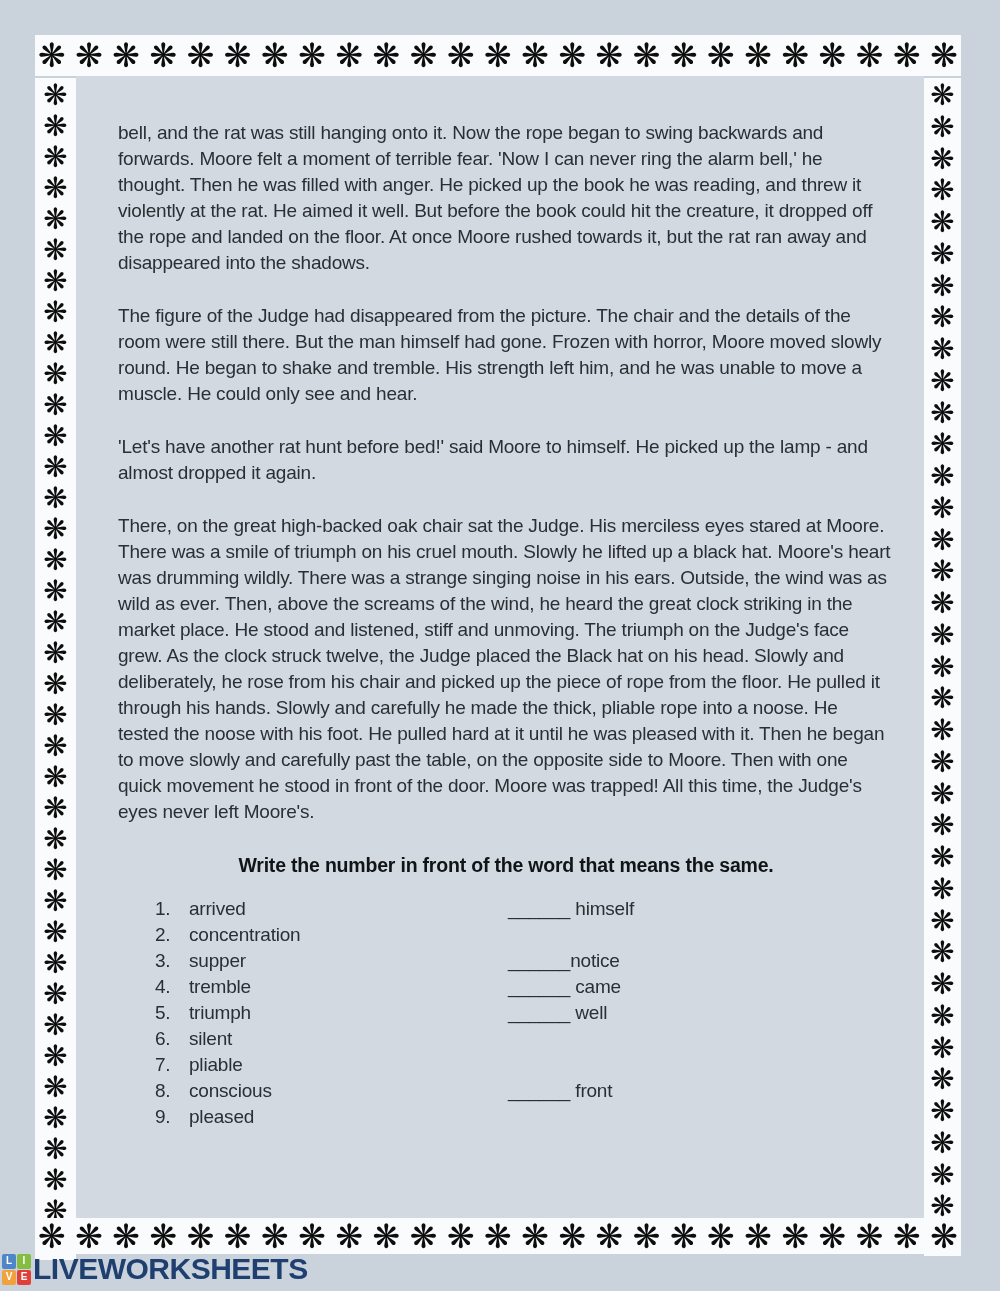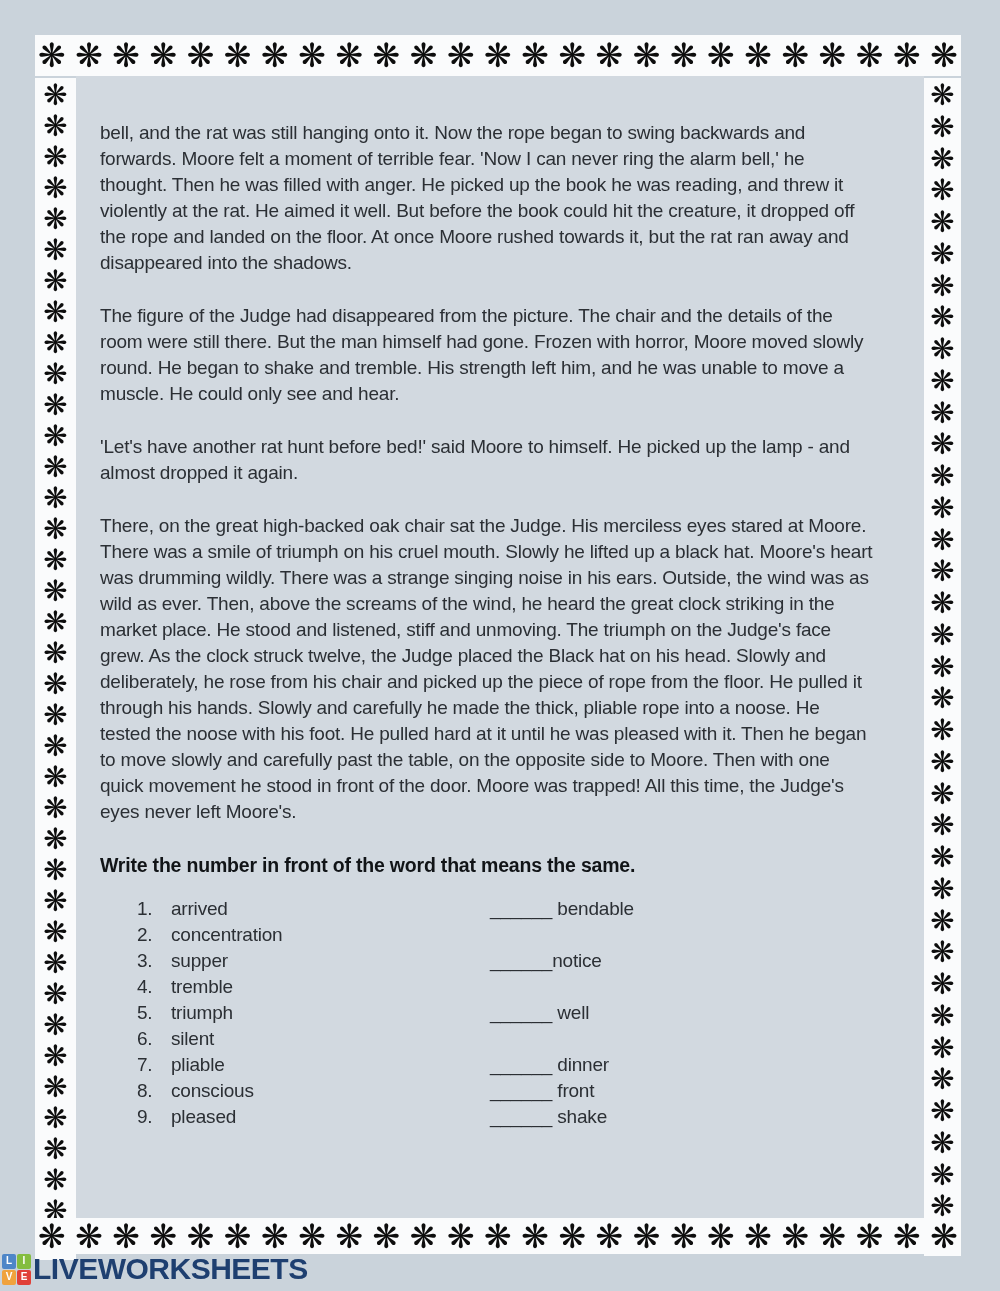--- a/index.html
+++ b/index.html
@@ -14,25 +14,25 @@
   .b-left,.b-right{flex-direction:column;justify-content:space-between;align-items:center;
                    font-size:29px;padding:3px 0;}
   .b-top{left:35px;top:35px;width:920px;height:41px;}
   .b-bottom{left:35px;top:1218px;width:920px;height:36px;}
   .b-left{left:35px;top:78px;width:41px;height:1176px;}
   .b-right{left:924px;top:78px;width:37px;height:1172px;}
   .flower{line-height:1;}
 
   
   .content{position:absolute;left:76px;top:76px;width:848px;height:1142px;background:#d2d9e0;
-           box-sizing:border-box;padding:44px 30px 0 24px;}
+           box-sizing:border-box;padding:44px 30px 0 42px;}
   .content p{margin:0 0 27px 0;width:775px;font-size:19px;line-height:26px;color:#2b2f34;
              letter-spacing:-0.2px;}
   .instruction{font-size:19.5px;line-height:26px;font-weight:bold;color:#111417;
-               margin:0 0 18px 0;letter-spacing:-0.2px;}
+               margin:0 0 18px 0;letter-spacing:-0.2px;text-align:center;}
   .rows{font-size:19px;line-height:26px;color:#2b2f34;letter-spacing:-0.2px;}
   .row{display:flex;}
   .row .left{width:390px;box-sizing:border-box;padding-left:37px;display:flex;}
   .row .num{width:34px;}
   .row .right{flex:1;}
   .blank,.gap{white-space:pre;}
 
   
   .footer{position:absolute;left:2px;top:1252px;display:flex;align-items:center;}
   .logo-grid{width:29px;height:31px;display:grid;grid-template-columns:1fr 1fr;
@@ -191,74 +191,73 @@
     <p>There, on the great high-backed oak chair sat the Judge. His merciless eyes stared at Moore. There was a smile of triumph on his cruel mouth. Slowly he lifted up a black hat. Moore's heart was drumming wildly. There was a strange singing noise in his ears. Outside, the wind was as wild as ever. Then, above the screams of the wind, he heard the great clock striking in the market place. He stood and listened, stiff and unmoving. The triumph on the Judge's face grew. As the clock struck twelve, the Judge placed the Black hat on his head. Slowly and deliberately, he rose from his chair and picked up the piece of rope from the floor. He pulled it through his hands. Slowly and carefully he made the thick, pliable rope into a noose. He tested the noose with his foot. He pulled hard at it until he was pleased with it. Then he began to move slowly and carefully past the table, on the opposite side to Moore. Then with one quick movement he stood in front of the door. Moore was trapped! All this time, the Judge's eyes never left Moore's.</p>
 
     <div class="instruction">Write the number in front of the word that means the same.</div>
 
     <div class="rows">
       <div class="row">
         <div class="left">
             <span class="num">1.</span>
             <span>arrived</span>
           </div>
-        <div class="right"><span class="blank">______</span><span class="gap"> </span><span>bendable</span></div>
+        <div class="right"><span class="blank">______</span><span class="gap"> </span><span>himself</span></div>
       </div>
       <div class="row">
         <div class="left">
             <span class="num">2.</span>
             <span>concentration</span>
           </div>
       </div>
       <div class="row">
         <div class="left">
             <span class="num">3.</span>
             <span>supper</span>
           </div>
         <div class="right"><span class="blank">______</span><span class="gap"></span><span>notice</span></div>
       </div>
       <div class="row">
         <div class="left">
             <span class="num">4.</span>
             <span>tremble</span>
           </div>
+        <div class="right"><span class="blank">______</span><span class="gap"> </span><span>came</span></div>
       </div>
       <div class="row">
         <div class="left">
             <span class="num">5.</span>
             <span>triumph</span>
           </div>
         <div class="right"><span class="blank">______</span><span class="gap"> </span><span>well</span></div>
       </div>
       <div class="row">
         <div class="left">
             <span class="num">6.</span>
             <span>silent</span>
           </div>
       </div>
       <div class="row">
         <div class="left">
             <span class="num">7.</span>
             <span>pliable</span>
           </div>
-        <div class="right"><span class="blank">______</span><span class="gap"> </span><span>dinner</span></div>
       </div>
       <div class="row">
         <div class="left">
             <span class="num">8.</span>
             <span>conscious</span>
           </div>
         <div class="right"><span class="blank">______</span><span class="gap"> </span><span>front</span></div>
       </div>
       <div class="row">
         <div class="left">
             <span class="num">9.</span>
             <span>pleased</span>
           </div>
-        <div class="right"><span class="blank">______</span><span class="gap"> </span><span>shake</span></div>
       </div>
     </div>
   </div>
 
   <div class="footer">
     <div class="logo-grid">
       <span class="tile tile-l">L</span>
       <span class="tile tile-i">I</span>
       <span class="tile tile-v">V</span>
       <span class="tile tile-e">E</span>

